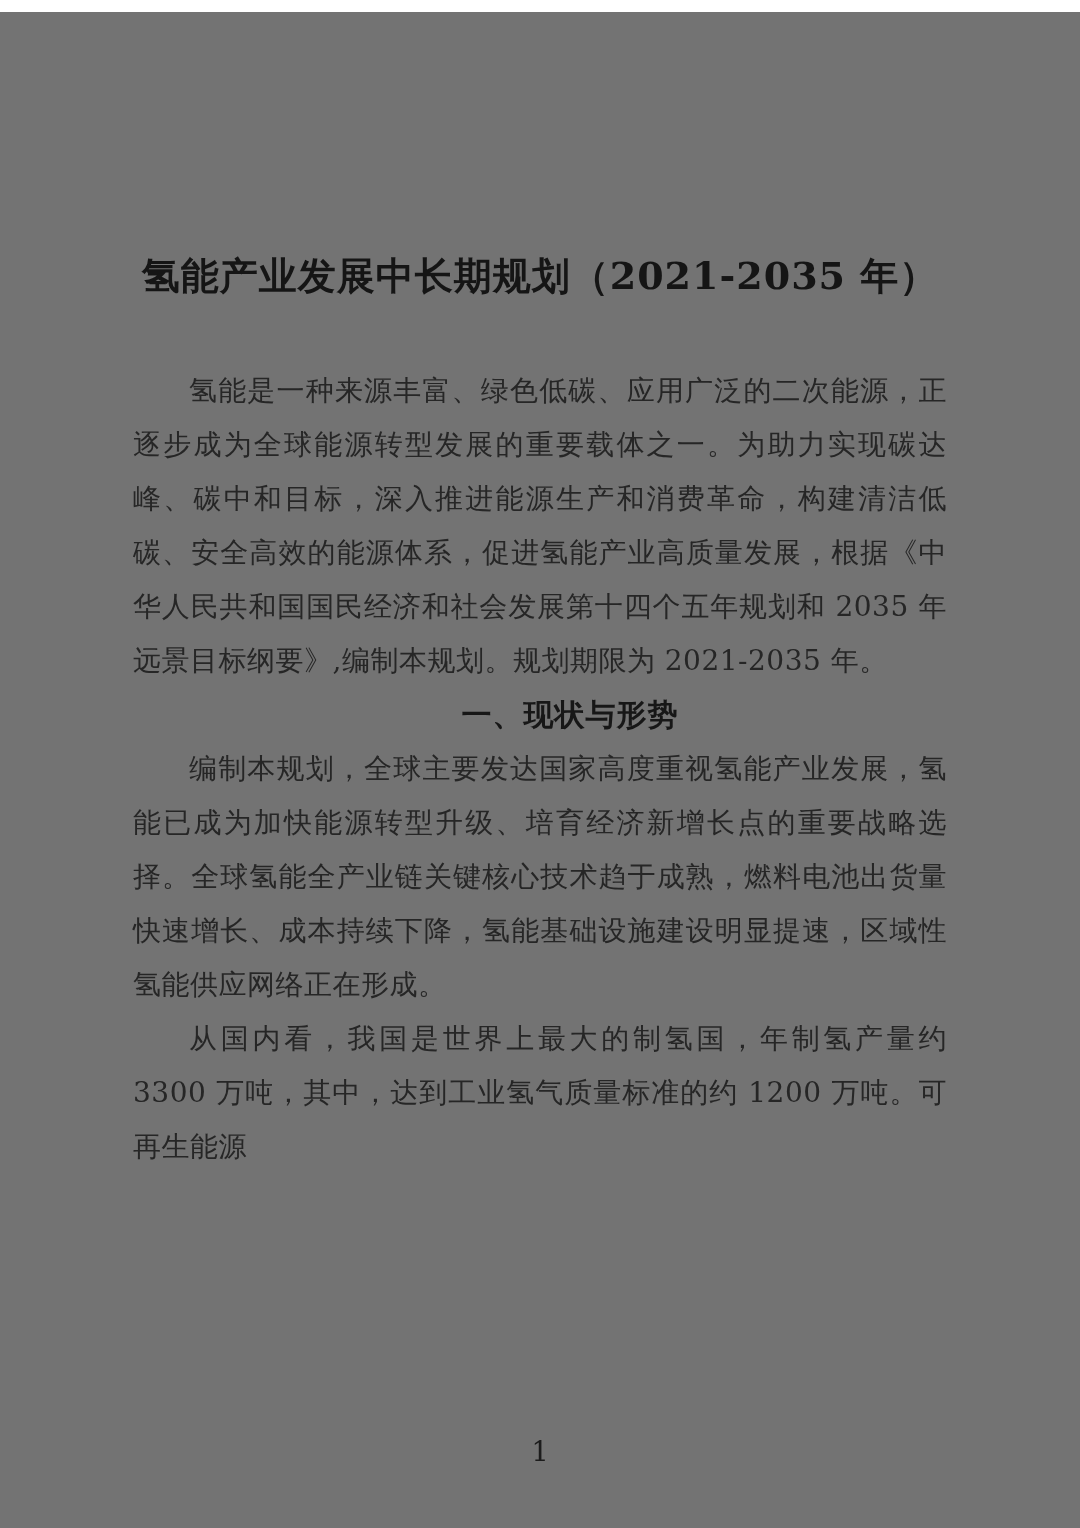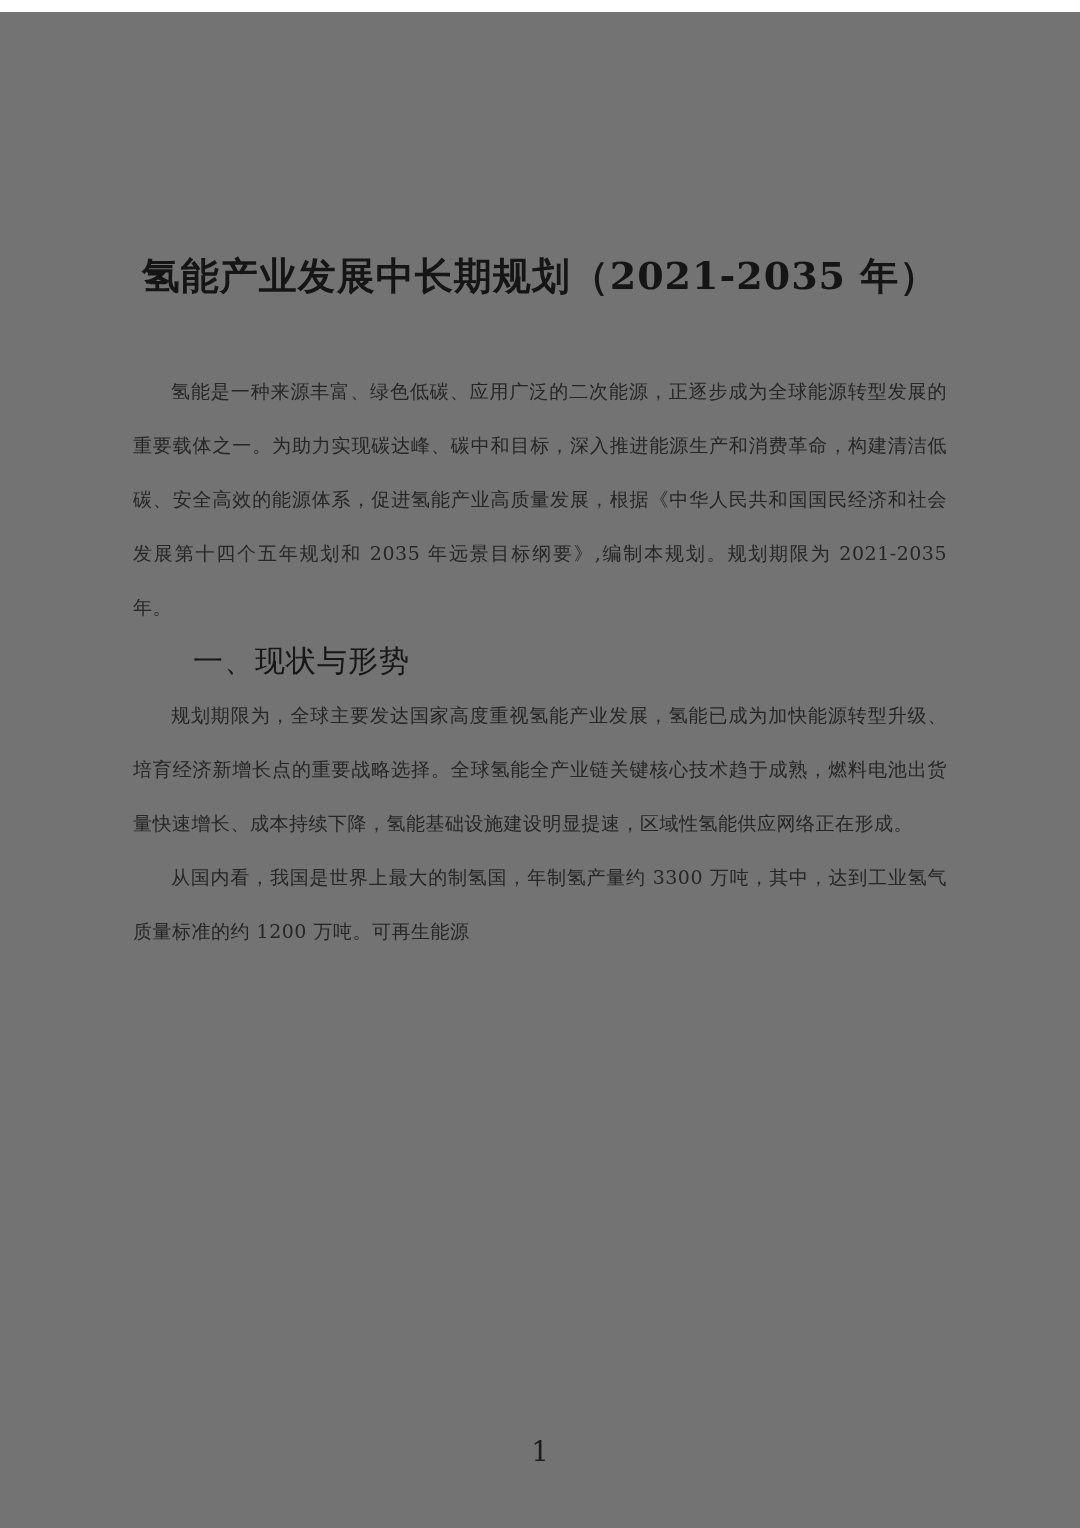--- a/index.html
+++ b/index.html
@@ -30,41 +30,42 @@
     line-height: 56px;
     font-weight: bold;
     text-align: center;
     letter-spacing: 1px;
     color: #151515;
     font-family: "DejaVu Serif", "Liberation Serif", serif;
   }
   .body-para {
     margin: 0;
     padding: 0;
-    font-size: 19px;
+    font-size: 28px;
     line-height: 54px;
     text-align: justify;
     text-justify: inter-character;
     text-indent: 2em;
     color: #262626;
     letter-spacing: 0.5px;
   }
   .first-para {
     margin-top: 60px;
   }
   .section-heading {
     margin: 0;
     padding: 0;
     font-size: 30px;
     line-height: 54px;
-    font-weight: normal;
+    font-weight: bold;
     text-indent: 2em;
     color: #171717;
     font-family: "DejaVu Sans", "Liberation Sans", sans-serif;
     letter-spacing: 1px;
+    text-align: center;
   }
   .page-number {
     position: absolute;
     left: 0;
     bottom: 72px;
     width: 100%;
     text-align: center;
     font-size: 27px;
     line-height: 32px;
     color: #1c1c1c;
@@ -76,19 +77,19 @@
 
 <div class="page">
   <div class="content">
     <h1 class="doc-title">氢能产业发展中长期规划（2021-2035 年）</h1>
 
     <p class="body-para first-para">氢能是一种来源丰富、绿色低碳、应用广泛的二次能源，正逐步成为全球能源转型发展的重要载体之一。为助力实现碳达峰、碳中和目标，深入推进能源生产和消费革命，构建清洁低碳、安全高效的能源体系，促进氢能产业高质量发展，根据《中华人民共和国国民经济和社会发展第十四个五年规划和 2035 年远景目标纲要》,编制本规划。规划期限为 2021-2035 年。</p>
 
     <h2 class="section-heading">一、现状与形势</h2>
 
 
-    <p class="body-para">规划期限为，全球主要发达国家高度重视氢能产业发展，氢能已成为加快能源转型升级、培育经济新增长点的重要战略选择。全球氢能全产业链关键核心技术趋于成熟，燃料电池出货量快速增长、成本持续下降，氢能基础设施建设明显提速，区域性氢能供应网络正在形成。</p>
+    <p class="body-para">编制本规划，全球主要发达国家高度重视氢能产业发展，氢能已成为加快能源转型升级、培育经济新增长点的重要战略选择。全球氢能全产业链关键核心技术趋于成熟，燃料电池出货量快速增长、成本持续下降，氢能基础设施建设明显提速，区域性氢能供应网络正在形成。</p>
 
     <p class="body-para">从国内看，我国是世界上最大的制氢国，年制氢产量约 3300 万吨，其中，达到工业氢气质量标准的约 1200 万吨。可再生能源</p>
   </div>
 
   <div class="page-number">1</div>
 </div>
 
 </body></html>

